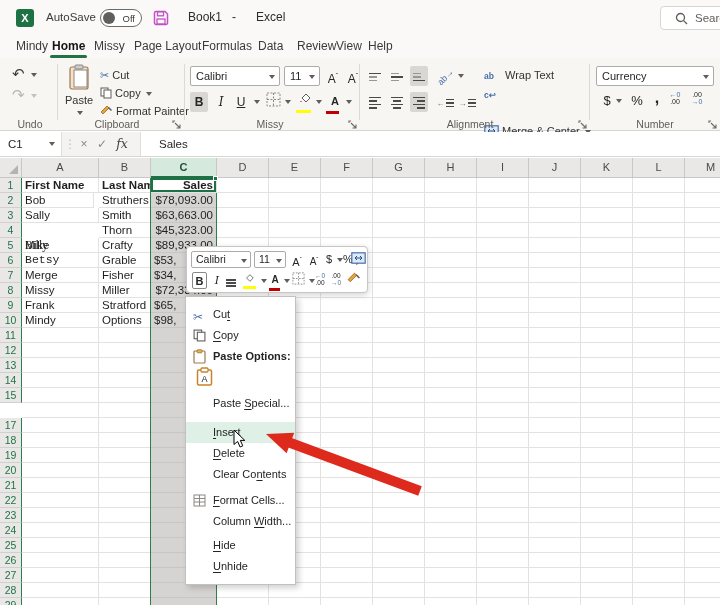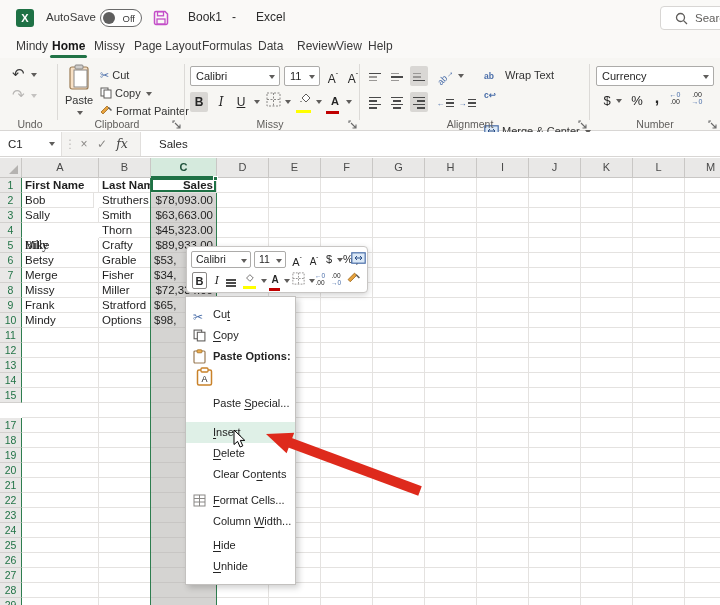--- a/index.html
+++ b/index.html
@@ -318,21 +318,21 @@
       <div class="cell" style="left: 269px; top: 80px; width: 52px;"></div>
       <div class="cell" style="left: 321px; top: 80px; width: 52px;"></div>
       <div class="cell" style="left: 373px; top: 80px; width: 52px;"></div>
       <div class="cell" style="left: 425px; top: 80px; width: 52px;"></div>
       <div class="cell" style="left: 477px; top: 80px; width: 52px;"></div>
       <div class="cell" style="left: 529px; top: 80px; width: 52px;"></div>
       <div class="cell" style="left: 581px; top: 80px; width: 52px;"></div>
       <div class="cell" style="left: 633px; top: 80px; width: 52px;"></div>
       <div class="cell" style="left: 685px; top: 80px; width: 52px;"></div>
       <div class="rhdr" style="top: 95px;">6</div>
-      <div class="cell" style="left: 22px; top: 95px; width: 77px;">Betsy</div>
+      <div class="cell" style="left: 22px; top: 95px; width: 77px; font-family: Liberation Mono, monospace;">Betsy</div>
       <div class="cell" style="left: 99px; top: 95px; width: 52px;">Grable</div>
       <div class="cell selcol" style="left: 151px; top: 95px; width: 66px;">$53,</div>
       <div class="cell" style="left: 217px; top: 95px; width: 52px;"></div>
       <div class="cell" style="left: 269px; top: 95px; width: 52px;"></div>
       <div class="cell" style="left: 321px; top: 95px; width: 52px;"></div>
       <div class="cell" style="left: 373px; top: 95px; width: 52px;"></div>
       <div class="cell" style="left: 425px; top: 95px; width: 52px;"></div>
       <div class="cell" style="left: 477px; top: 95px; width: 52px;"></div>
       <div class="cell" style="left: 529px; top: 95px; width: 52px;"></div>
       <div class="cell" style="left: 581px; top: 95px; width: 52px;"></div>

